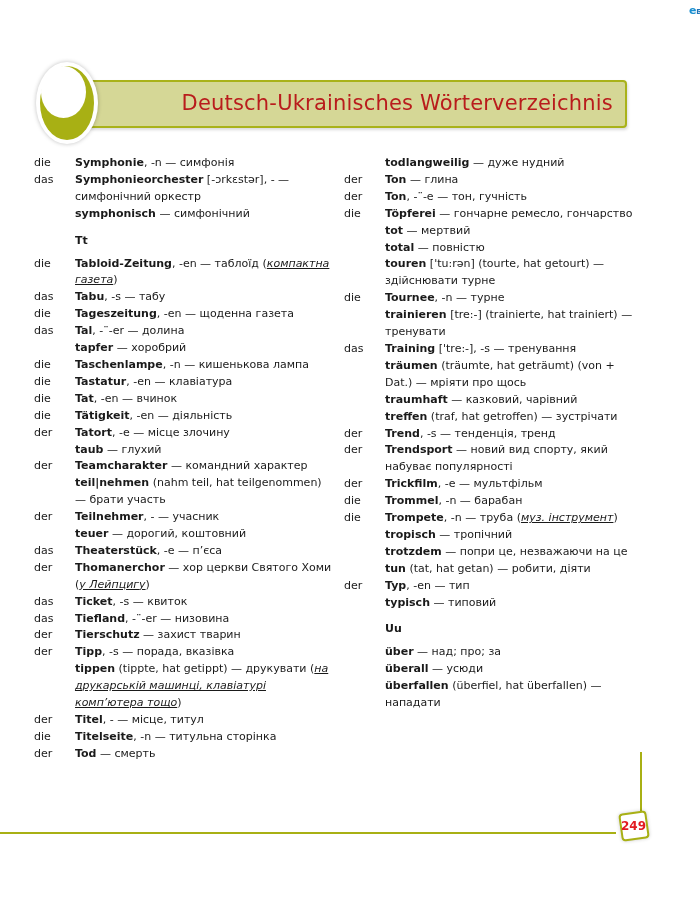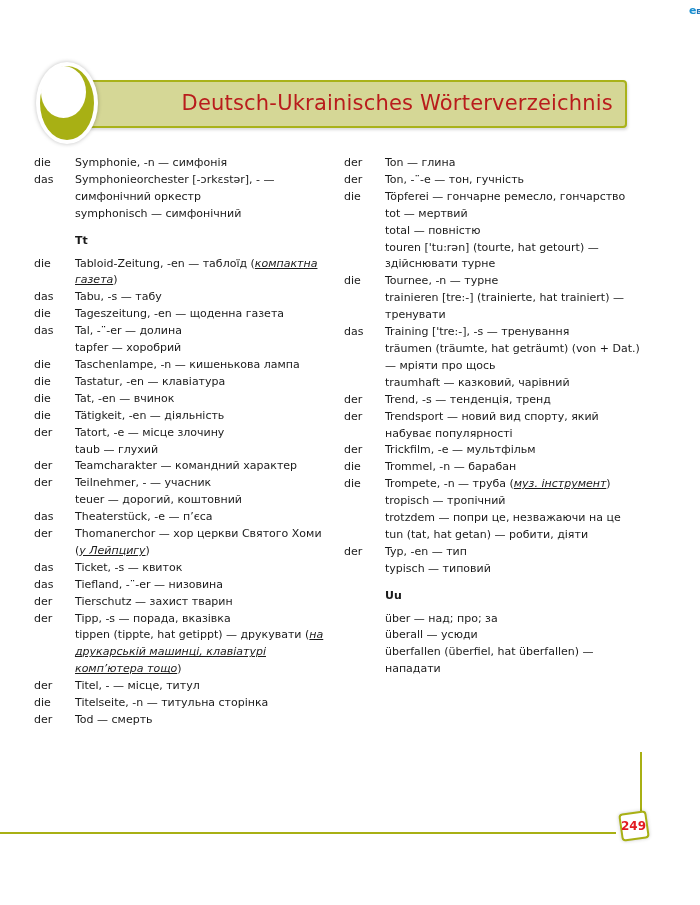--- a/index.html
+++ b/index.html
@@ -20,21 +20,21 @@
     .circle-green { position: absolute; left: 40px; top: 66px; width: 54px; height: 74px;
                     border-radius: 50%; background: #a8b014; }
     .circle-hole { position: absolute; left: 41px; top: 66px; width: 45px; height: 52px;
                    border-radius: 50%; background: #ffffff; }
 
     .col { position: absolute; top: 155px; font-size: 11px; line-height: 16.9px; }
     .col.left { left: 34px; width: 300px; }
     .col.right { left: 344px; width: 300px; }
     .entry { position: relative; padding-left: 41px; }
     .art { position: absolute; left: 0; top: 0; }
-    .hw { font-weight: normal; margin-top: 34px; }
+    .hw { font-weight: bold; margin-top: 34px; }
     .it { font-style: italic; text-decoration: underline; }
     .section { padding-left: 41px; font-weight: bold; margin-top: 10px; margin-bottom: 6px; }
 
     .vline { position: absolute; left: 640px; top: 752px; width: 2px; height: 70px; background: #a8b014; }
     .hline { position: absolute; left: 0; top: 832px; width: 616px; height: 2px; background: #a8b014; }
     .pagebox { position: absolute; left: 620px; top: 812px; width: 24px; height: 24px;
                background: #ffffff; border: 2px solid #a8b014; border-radius: 4px;
                transform: rotate(-8deg); box-shadow: 0 0 4px rgba(0,0,0,0.2);
                display: flex; align-items: center; justify-content: center; }
     .pagenum { color: #e21b22; font-weight: bold; font-size: 12px; transform: rotate(8deg); }
@@ -63,45 +63,48 @@
     <div class="entry"><span class="art">die</span><span class="hw">Tageszeitung</span><span>, -en — щоденна газета</span></div>
     <div class="entry"><span class="art">das</span><span class="hw">Tal</span><span>, -¨-er — долина</span></div>
     <div class="entry"><span class="art"></span><span class="hw">tapfer</span><span> — хоробрий</span></div>
     <div class="entry"><span class="art">die</span><span class="hw">Taschenlampe</span><span>, -n — кишенькова лампа</span></div>
     <div class="entry"><span class="art">die</span><span class="hw">Tastatur</span><span>, -en — клавіатура</span></div>
     <div class="entry"><span class="art">die</span><span class="hw">Tat</span><span>, -en — вчинок</span></div>
     <div class="entry"><span class="art">die</span><span class="hw">Tätigkeit</span><span>, -en — діяльність</span></div>
     <div class="entry"><span class="art">der</span><span class="hw">Tatort</span><span>, -e — місце злочину</span></div>
     <div class="entry"><span class="art"></span><span class="hw">taub</span><span> — глухий</span></div>
     <div class="entry"><span class="art">der</span><span class="hw">Teamcharakter</span><span> — командний характер</span></div>
+    <div class="entry"><span class="art"></span><span class="hw">teil|nehmen</span><span> (nahm teil, hat teilgenommen) — брати участь</span></div>
     <div class="entry"><span class="art">der</span><span class="hw">Teilnehmer</span><span>, - — учасник</span></div>
     <div class="entry"><span class="art"></span><span class="hw">teuer</span><span> — дорогий, коштовний</span></div>
     <div class="entry"><span class="art">das</span><span class="hw">Theaterstück</span><span>, -e — п’єса</span></div>
     <div class="entry"><span class="art">der</span><span class="hw">Thomanerchor</span><span> — хор церкви Святого Хоми (</span><span class="it">у Лейпцигу</span><span>)</span></div>
     <div class="entry"><span class="art">das</span><span class="hw">Ticket</span><span>, -s — квиток</span></div>
     <div class="entry"><span class="art">das</span><span class="hw">Tiefland</span><span>, -¨-er — низовина</span></div>
     <div class="entry"><span class="art">der</span><span class="hw">Tierschutz</span><span> — захист тварин</span></div>
     <div class="entry"><span class="art">der</span><span class="hw">Tipp</span><span>, -s — порада, вказівка</span></div>
     <div class="entry"><span class="art"></span><span class="hw">tippen</span><span> (tippte, hat getippt) — друкувати (</span><span class="it">на друкарській машинці, клавіатурі комп’ютера тощо</span><span>)</span></div>
     <div class="entry"><span class="art">der</span><span class="hw">Titel</span><span>, - — місце, титул</span></div>
     <div class="entry"><span class="art">die</span><span class="hw">Titelseite</span><span>, -n — титульна сторінка</span></div>
     <div class="entry"><span class="art">der</span><span class="hw">Tod</span><span> — смерть</span></div>
   </div>
 <div class="col right" id="col-right">
+    <div class="entry"><span class="art"></span><span class="hw">todlangweilig</span><span> — дуже нудний</span></div>
     <div class="entry"><span class="art">der</span><span class="hw">Ton</span><span> — глина</span></div>
     <div class="entry"><span class="art">der</span><span class="hw">Ton</span><span>, -¨-e — тон, гучність</span></div>
     <div class="entry"><span class="art">die</span><span class="hw">Töpferei</span><span> — гончарне ремесло, гончарство</span></div>
     <div class="entry"><span class="art"></span><span class="hw">tot</span><span> — мертвий</span></div>
     <div class="entry"><span class="art"></span><span class="hw">total</span><span> — повністю</span></div>
     <div class="entry"><span class="art"></span><span class="hw">touren</span><span> ['tu:rən] (tourte, hat getourt) — здійснювати турне</span></div>
     <div class="entry"><span class="art">die</span><span class="hw">Tournee</span><span>, -n — турне</span></div>
     <div class="entry"><span class="art"></span><span class="hw">trainieren</span><span> [tre:-] (trainierte, hat trainiert) — тренувати</span></div>
     <div class="entry"><span class="art">das</span><span class="hw">Training</span><span> ['tre:-], -s — тренування</span></div>
     <div class="entry"><span class="art"></span><span class="hw">träumen</span><span> (träumte, hat geträumt) (von + Dat.) — мріяти про щось</span></div>
     <div class="entry"><span class="art"></span><span class="hw">traumhaft</span><span> — казковий, чарівний</span></div>
+    <div class="entry"><span class="art"></span><span class="hw">treffen</span><span> (traf, hat getroffen) — зустрічати</span></div>
     <div class="entry"><span class="art">der</span><span class="hw">Trend</span><span>, -s — тенденція, тренд</span></div>
     <div class="entry"><span class="art">der</span><span class="hw">Trendsport</span><span> — новий вид спорту, який набуває популярності</span></div>
     <div class="entry"><span class="art">der</span><span class="hw">Trickfilm</span><span>, -e — мультфільм</span></div>
     <div class="entry"><span class="art">die</span><span class="hw">Trommel</span><span>, -n — барабан</span></div>
     <div class="entry"><span class="art">die</span><span class="hw">Trompete</span><span>, -n — труба (</span><span class="it">муз. інструмент</span><span>)</span></div>
     <div class="entry"><span class="art"></span><span class="hw">tropisch</span><span> — тропічний</span></div>
     <div class="entry"><span class="art"></span><span class="hw">trotzdem</span><span> — попри це, незважаючи на це</span></div>
     <div class="entry"><span class="art"></span><span class="hw">tun</span><span> (tat, hat getan) — робити, діяти</span></div>
     <div class="entry"><span class="art">der</span><span class="hw">Typ</span><span>, -en — тип</span></div>
     <div class="entry"><span class="art"></span><span class="hw">typisch</span><span> — типовий</span></div>

